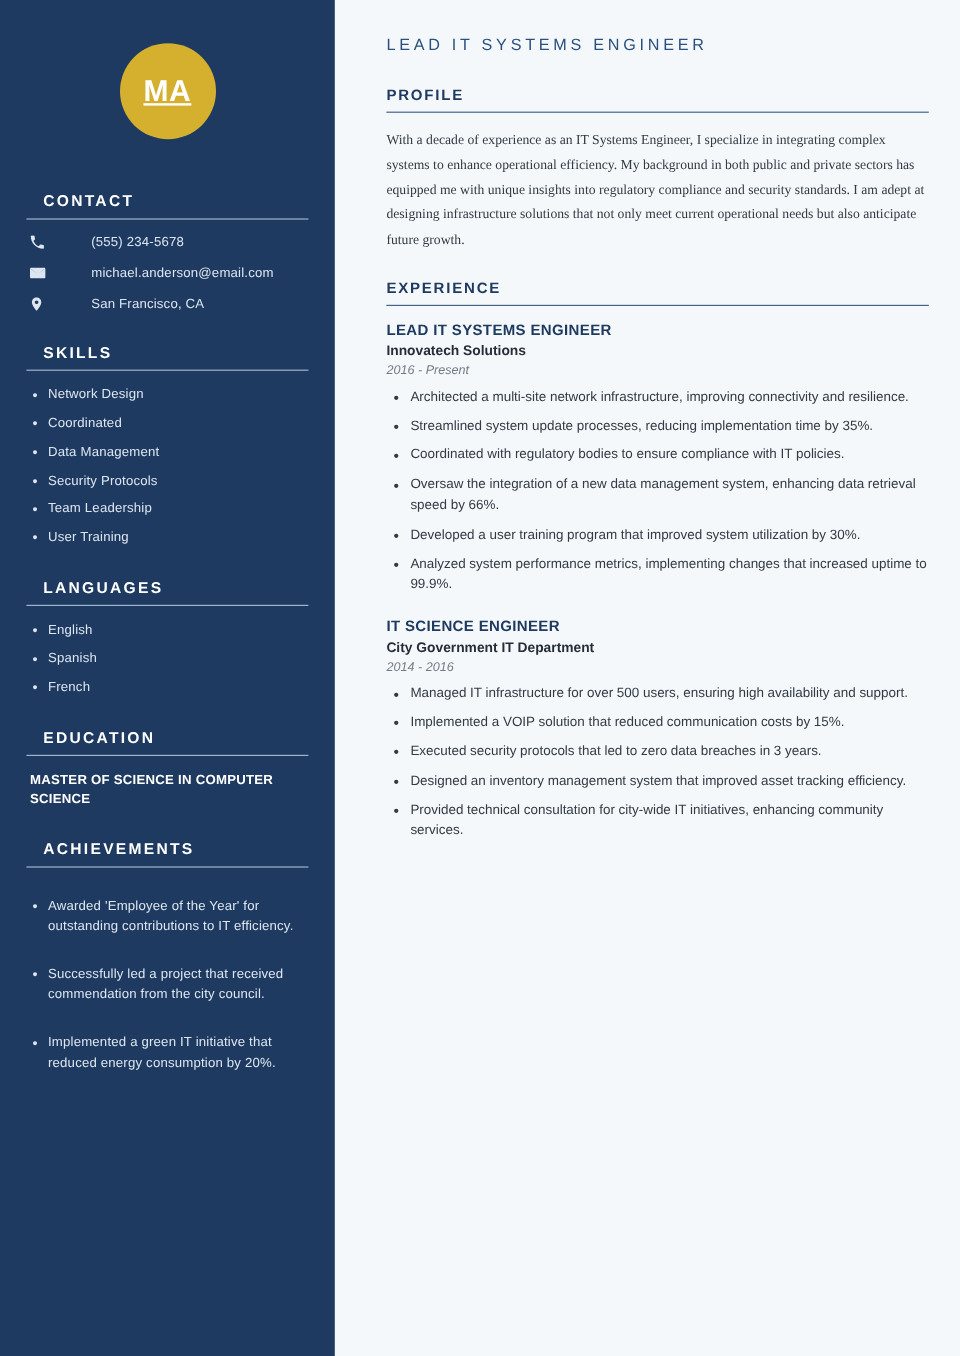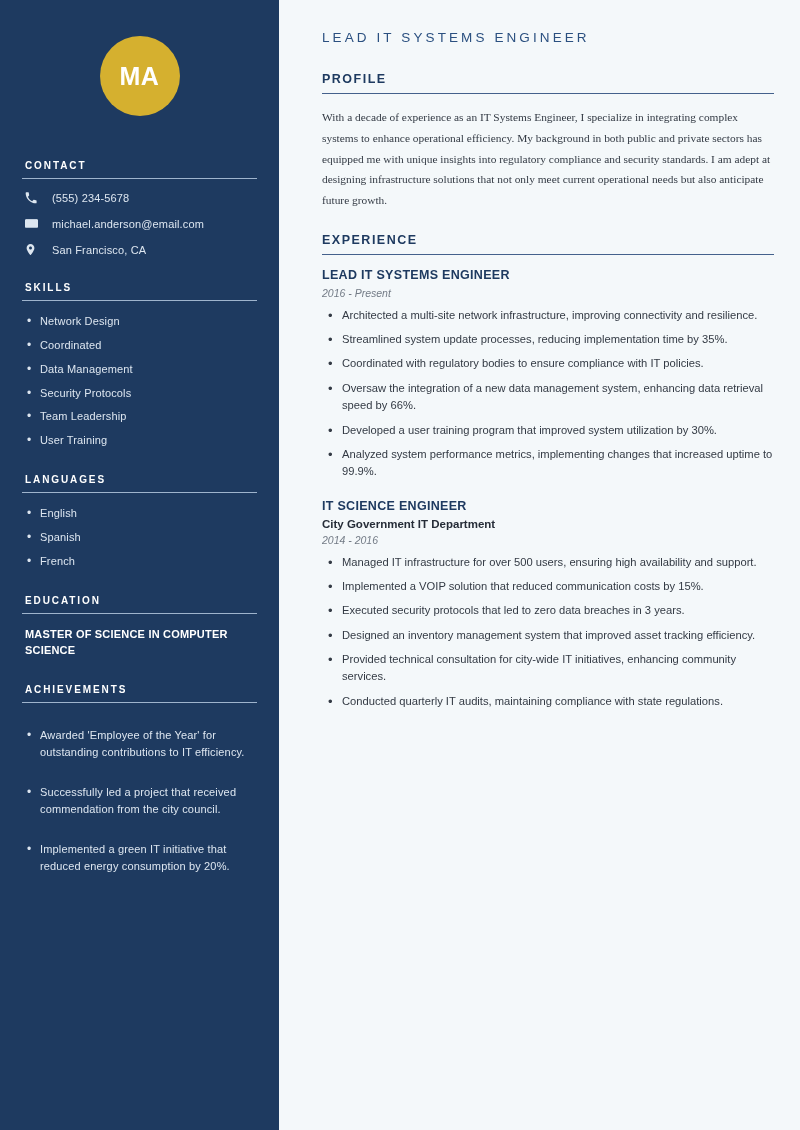--- a/index.html
+++ b/index.html
@@ -47,43 +47,45 @@
     height: 80px;
     border-radius: 50%;
     background: #d5b02f;
     display: flex;
     align-items: center;
     justify-content: center;
     color: #ffffff;
     font-size: 25px;
     font-weight: bold;
     letter-spacing: 0.5px;
+    text-decoration: underline;
   }
 
   .side-section {
     margin-bottom: 26px;
   }
   .side-heading {
-    font-size: 10px;
+    font-size: 13px;
     font-weight: bold;
     letter-spacing: 1.9px;
     color: #ffffff;
-    margin: 0 0 7px 3px;
+    margin: 0 0 7px 14px;
   }
   .side-rule {
     height: 1px;
     background: #9fb4cd;
     margin-bottom: 13px;
   }
 
   .contact-row {
     display: flex;
     align-items: center;
     margin-bottom: 13px;
     padding-left: 3px;
+    gap: 24px;
   }
   .contact-icon {
     width: 18px;
     flex: 0 0 18px;
     display: flex;
     align-items: center;
     justify-content: flex-start;
     margin-right: 9px;
   }
   .contact-icon svg { display: block; }
@@ -313,20 +315,21 @@
       <div class="main-rule"></div>
       <p class="profile-text">With a decade of experience as an IT Systems Engineer, I specialize in integrating complex systems to enhance operational efficiency. My background in both public and private sectors has equipped me with unique insights into regulatory compliance and security standards. I am adept at designing infrastructure solutions that not only meet current operational needs but also anticipate future growth.</p>
     </section>
 
     <section class="main-section">
       <h2 class="main-heading">EXPERIENCE</h2>
       <div class="main-rule"></div>
 
       <div class="job">
         <h3 class="job-role">LEAD IT SYSTEMS ENGINEER</h3>
+        <div class="job-company">Innovatech Solutions</div>
         <div class="job-dates">2016 - Present</div>
         <ul class="job-bullets">
           <li>Architected a multi-site network infrastructure, improving connectivity and resilience.</li>
           <li>Streamlined system update processes, reducing implementation time by 35%.</li>
           <li>Coordinated with regulatory bodies to ensure compliance with IT policies.</li>
           <li>Oversaw the integration of a new data management system, enhancing data retrieval speed by 66%.</li>
           <li>Developed a user training program that improved system utilization by 30%.</li>
           <li>Analyzed system performance metrics, implementing changes that increased uptime to 99.9%.</li>
         </ul>
       </div>
@@ -334,20 +337,19 @@
       <div class="job">
         <h3 class="job-role">IT SCIENCE ENGINEER</h3>
         <div class="job-company">City Government IT Department</div>
         <div class="job-dates">2014 - 2016</div>
         <ul class="job-bullets">
           <li>Managed IT infrastructure for over 500 users, ensuring high availability and support.</li>
           <li>Implemented a VOIP solution that reduced communication costs by 15%.</li>
           <li>Executed security protocols that led to zero data breaches in 3 years.</li>
           <li>Designed an inventory management system that improved asset tracking efficiency.</li>
           <li>Provided technical consultation for city-wide IT initiatives, enhancing community services.</li>
-          <li>Conducted quarterly IT audits, maintaining compliance with state regulations.</li>
         </ul>
       </div>
 
     </section>
 
   </main>
 </div>
 
 </body></html>

